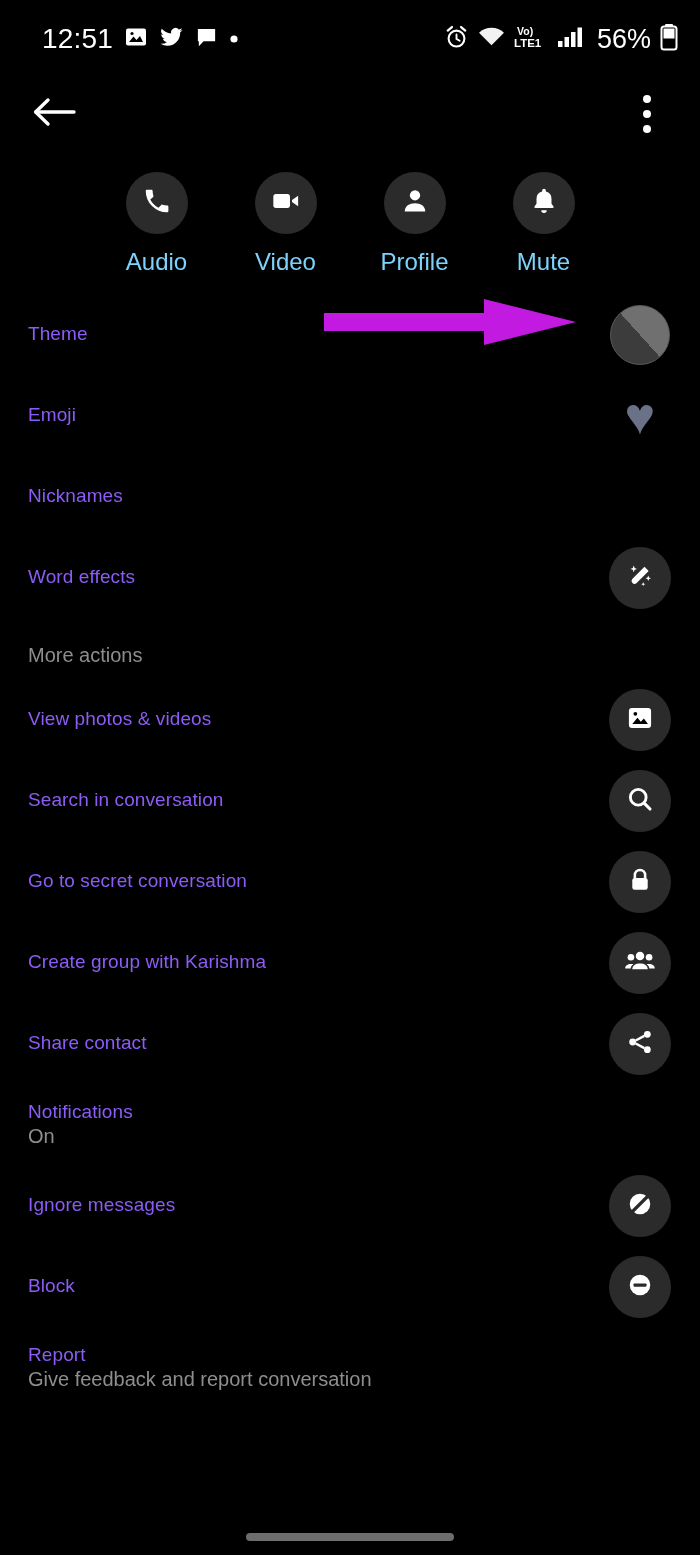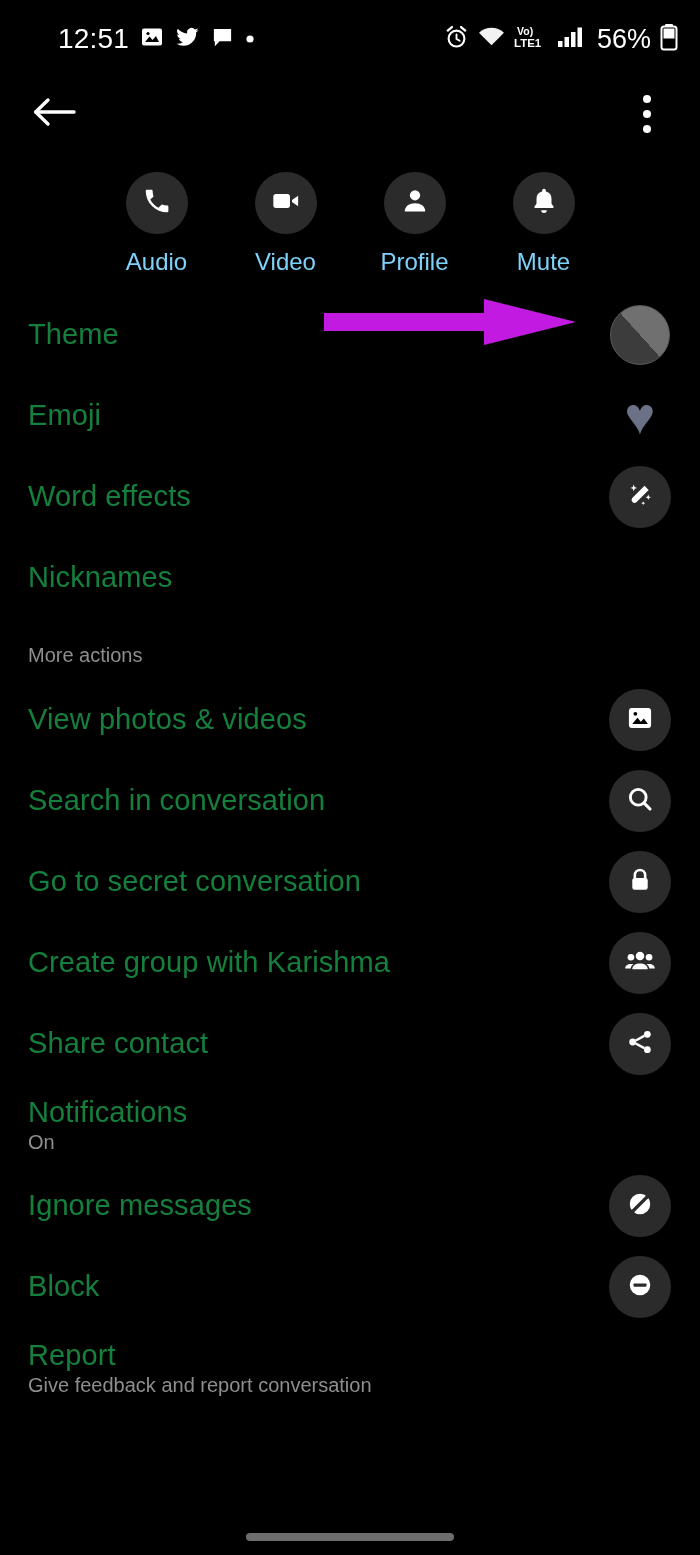--- a/index.html
+++ b/index.html
@@ -27,21 +27,20 @@
   .status-left {
     display: flex;
     align-items: center;
     gap: 11px;
   }
   .status-clock {
     font-size: 28px;
     letter-spacing: 0.2px;
     color: #ffffff;
     line-height: 1;
-    margin-left: 16px;
   }
   .status-right {
     margin-left: auto;
     display: flex;
     align-items: center;
     gap: 9px;
   }
   .status-battery-text {
     font-size: 27px;
     color: #ffffff;
@@ -118,22 +117,22 @@
     box-sizing: border-box;
     cursor: pointer;
   }
   .row-text {
     flex: 1;
     display: flex;
     flex-direction: column;
     justify-content: center;
   }
   .row-title {
-    font-size: 29px;
-    color: #15803d;
+    font-size: 19px;
+    color: #8b5cf6;
     line-height: 1.18;
     letter-spacing: 0.1px;
   }
   .row-sub {
     font-size: 20px;
     color: #8e8e8e;
     margin-top: 0;
     line-height: 1.2;
   }
   .row-end {
@@ -345,41 +344,41 @@
     <div class="row-text">
       <span class="row-title">Emoji</span>
     </div>
     <div class="row-end">
       <span class="heart-emoji">♥</span>
     </div>
   </div>
 
   <div class="row">
     <div class="row-text">
+      <span class="row-title">Nicknames</span>
+    </div>
+    <div class="row-end"></div>
+  </div>
+
+  <div class="row">
+    <div class="row-text">
       <span class="row-title">Word effects</span>
     </div>
     <div class="row-end">
       <div class="end-circle">
         <span>
           <svg width="32" height="32" viewBox="0 0 24 24">
             <path fill="#fff" d="M15.4 5.1l3.1 3.1L9.3 17.4a2.2 2.2 0 01-3.1-3.1z"></path>
             <path fill="#fff" d="M7.3 4.2l.7 1.8 1.8.7-1.8.7-.7 1.8-.7-1.8-1.8-.7 1.8-.7z"></path>
             <path fill="#fff" d="M18.2 11.6l.6 1.5 1.5.6-1.5.6-.6 1.5-.6-1.5-1.5-.6 1.5-.6z"></path>
             <path fill="#fff" d="M14.4 16.6l.4 1.1 1.1.4-1.1.4-.4 1.1-.4-1.1-1.1-.4 1.1-.4z"></path>
           </svg>
         </span>
       </div>
     </div>
-  </div>
-
-  <div class="row">
-    <div class="row-text">
-      <span class="row-title">Nicknames</span>
-    </div>
-    <div class="row-end"></div>
   </div>
 
   <div class="section-head">More actions</div>
 
   <div class="row">
     <div class="row-text">
       <span class="row-title">View photos &amp; videos</span>
     </div>
     <div class="row-end">
       <div class="end-circle">

